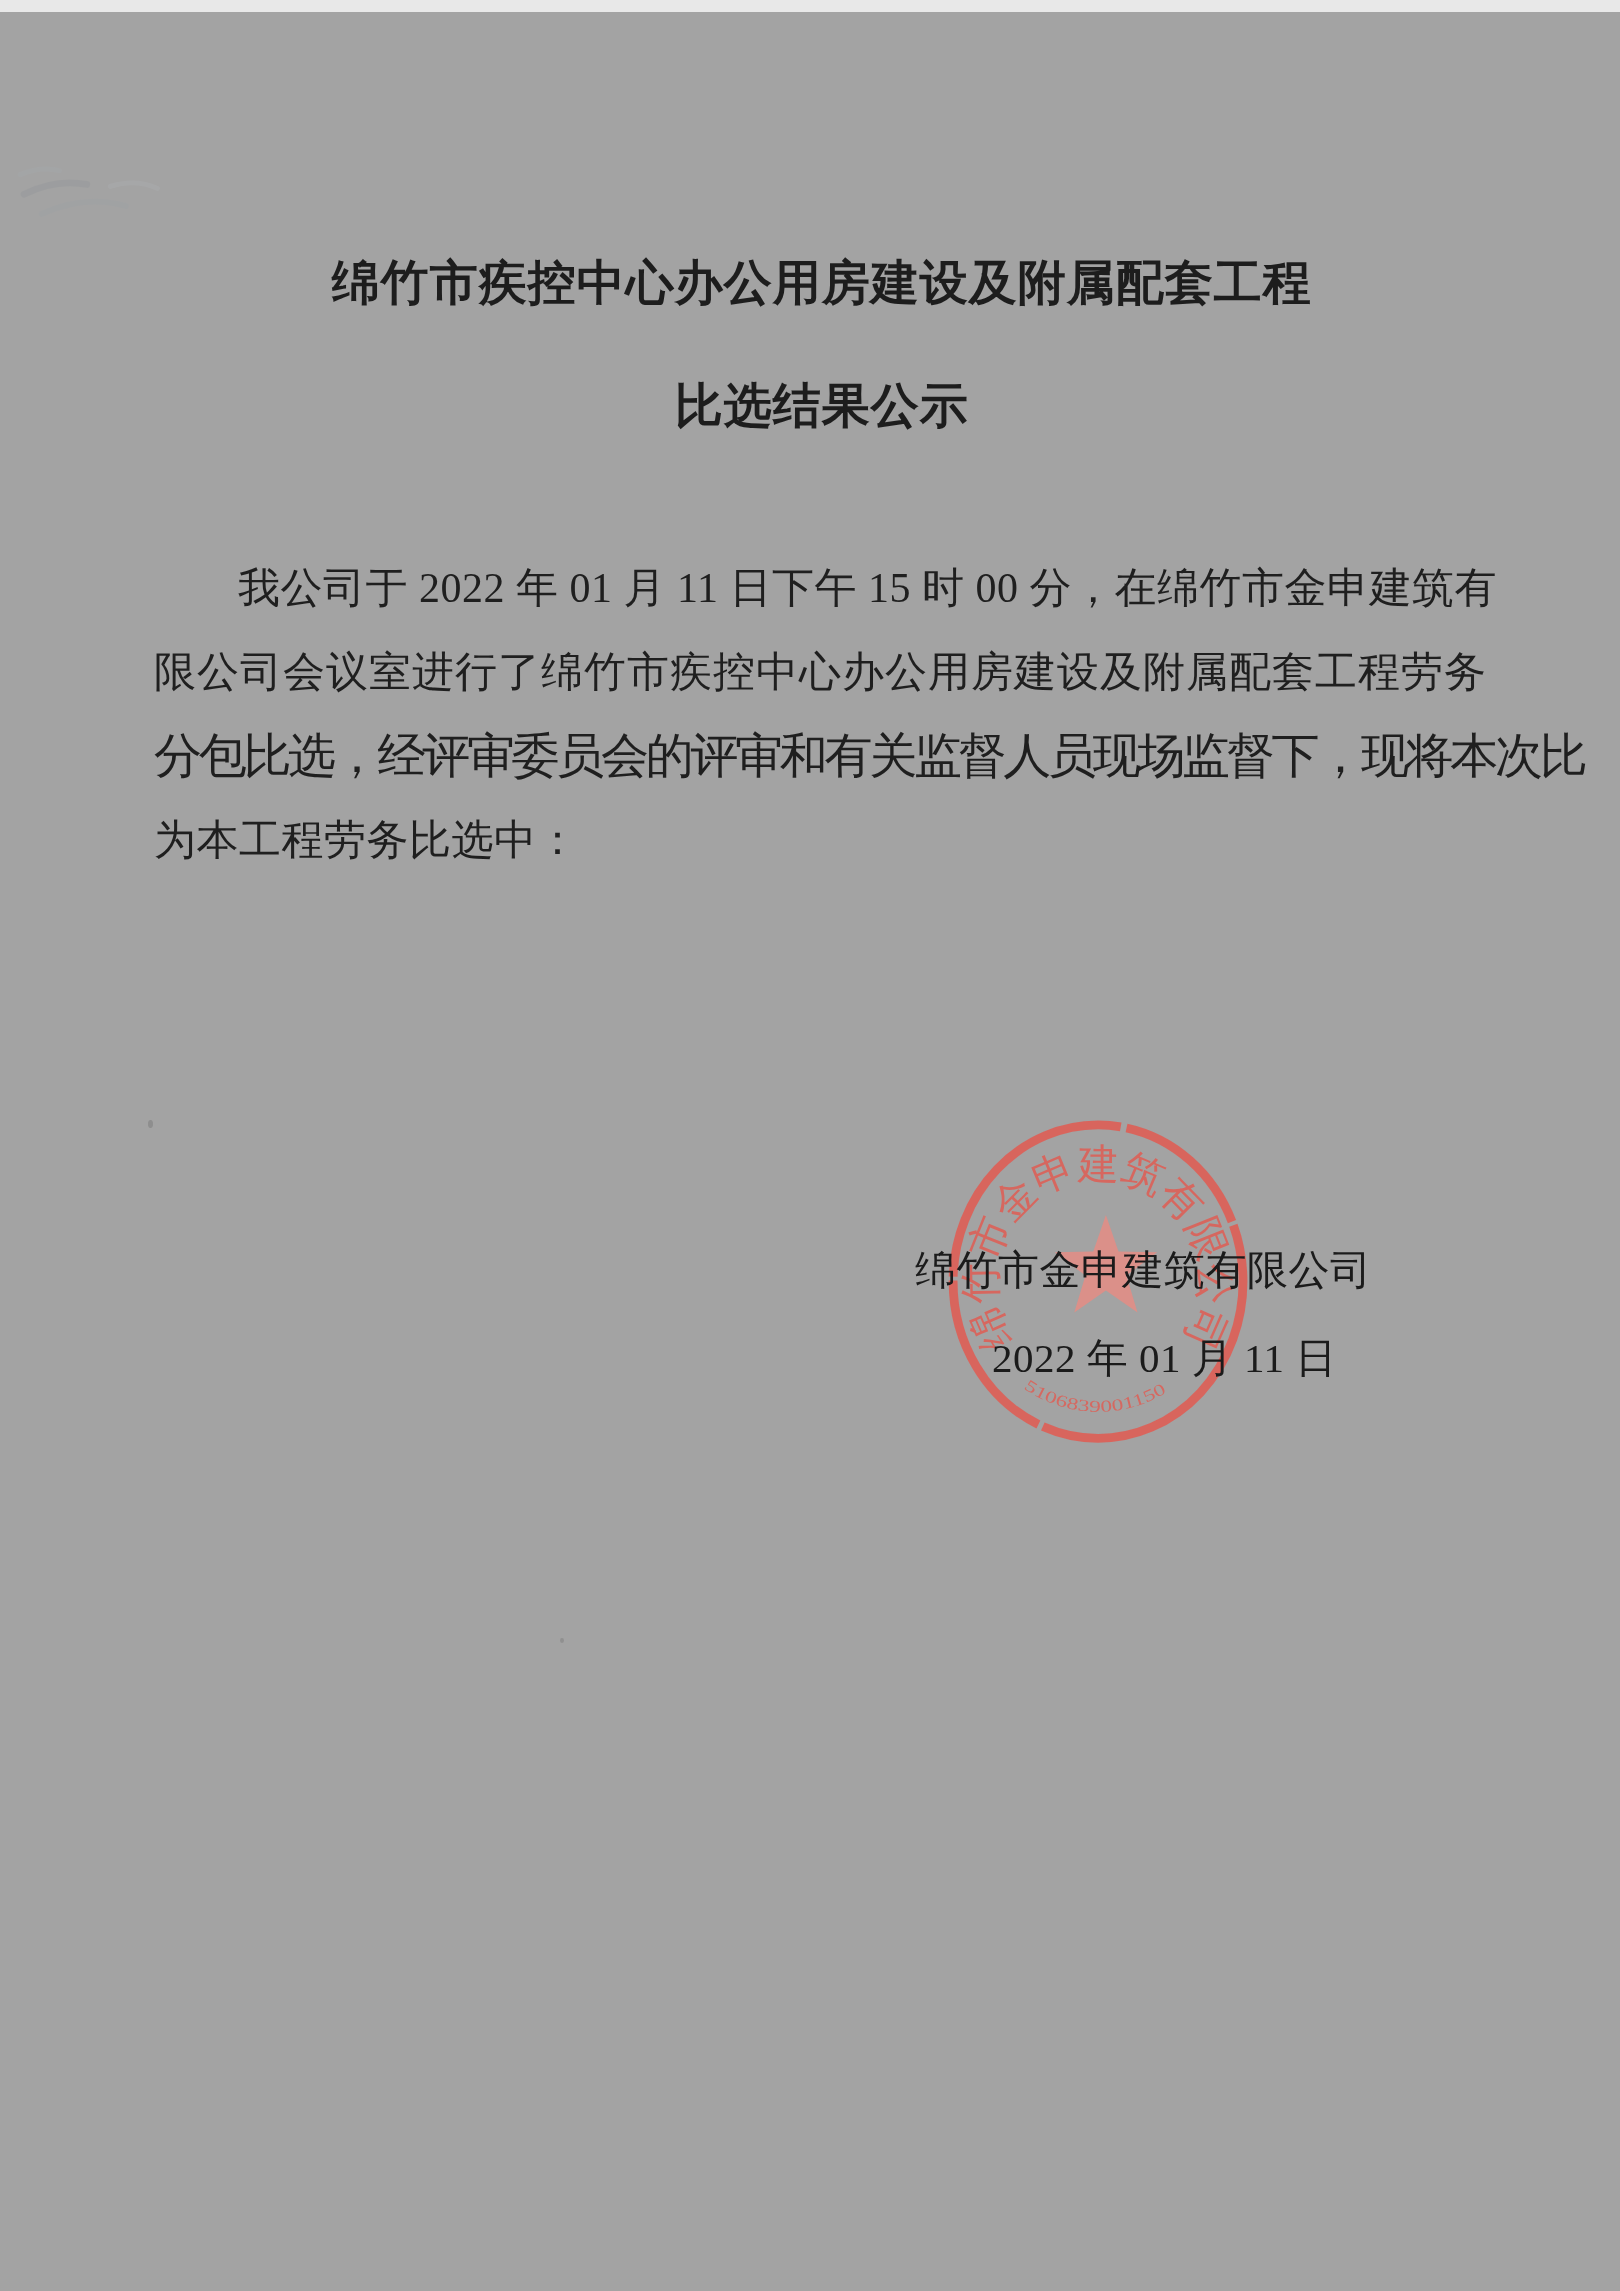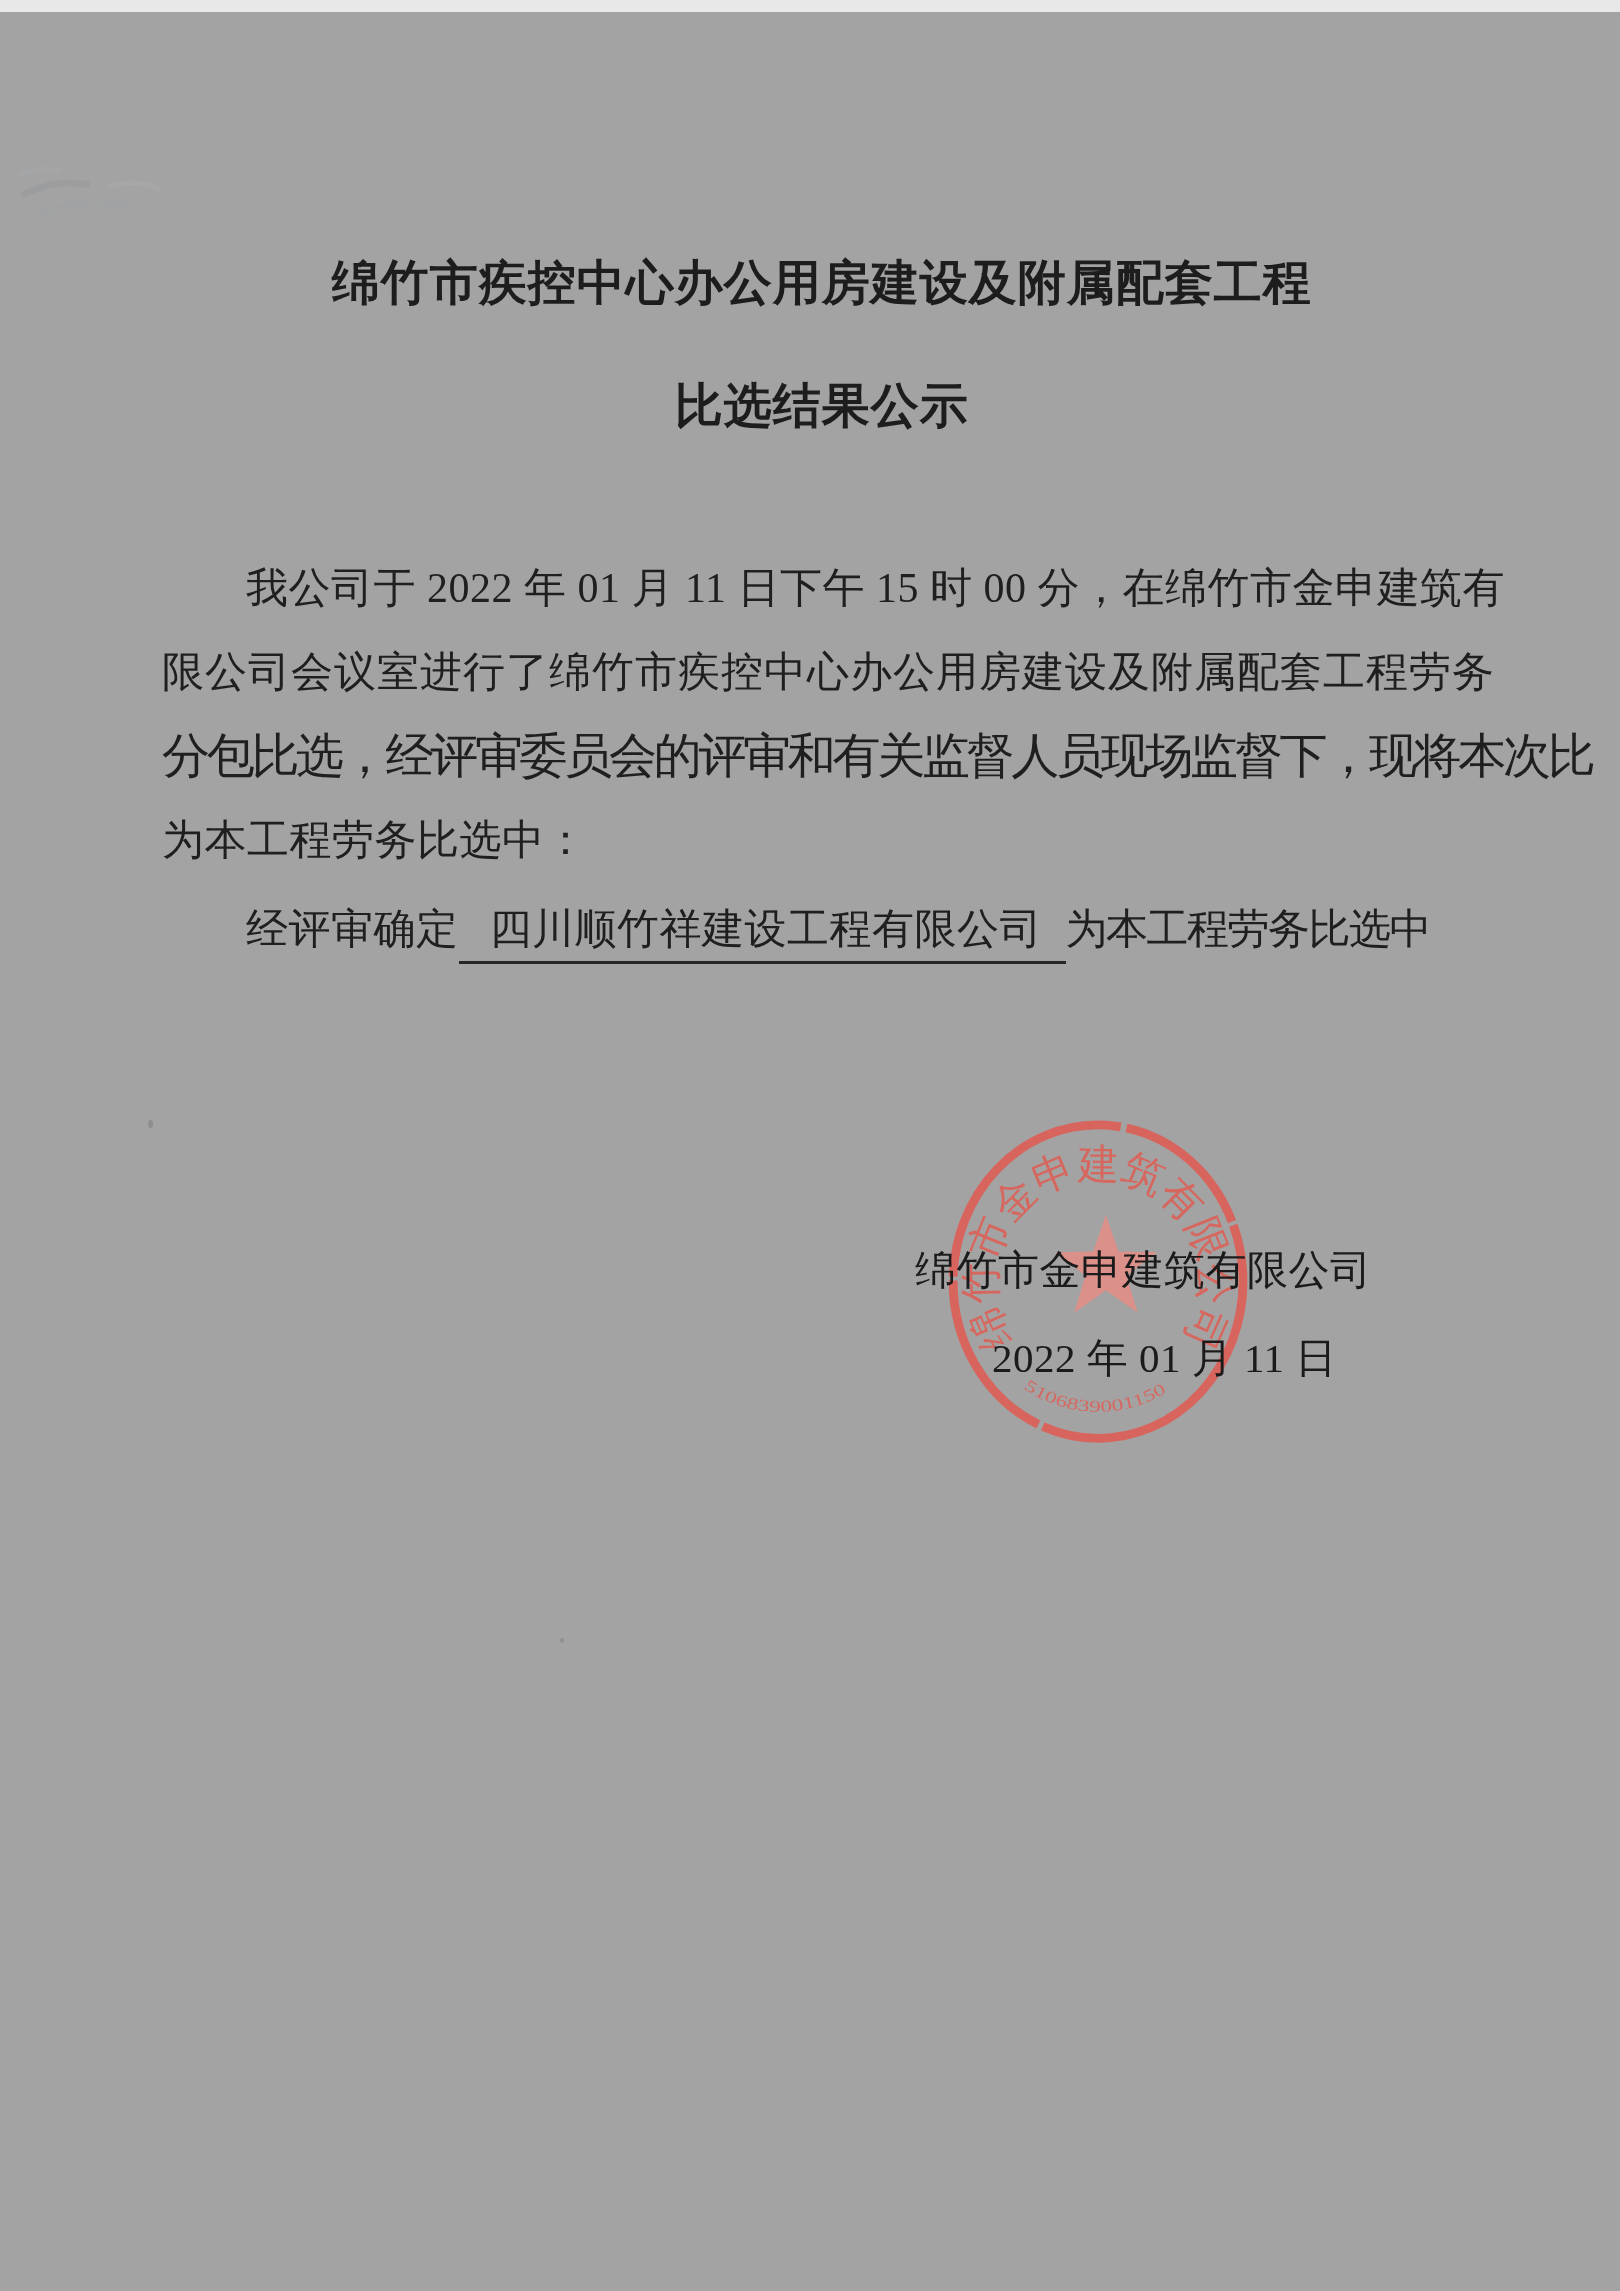--- a/index.html
+++ b/index.html
@@ -29,21 +29,21 @@
     font-weight: 700;
     font-size: 48px;
     line-height: 123px;
     letter-spacing: 1px;
     color: #1d1d1d;
   }
 
   
   .bodyblock {
     position: absolute;
-    left: 162px;
+    left: 154px;
     width: 1225px;
     font-size: 42px;
     line-height: 84px;
     letter-spacing: 0.5px;
     color: #1f1f1f;
     white-space: nowrap;
   }
   .para1 { top: 534px; }
   .para2 { top: 875px; }
   .indent { padding-left: 84px; }
@@ -90,21 +90,20 @@
   </div>
 
   <div class="bodyblock para1">
     <div class="body-line indent">我公司于 2022 年 01 月 11 日下午 15 时 00 分，在绵竹市金申建筑有</div>
     <div class="body-line">限公司会议室进行了绵竹市疾控中心办公用房建设及附属配套工程劳务</div>
     <div class="body-line">分包比选，经评审委员会的评审和有关监督人员现场监督下，现将本次比</div>
     <div class="body-line">为本工程劳务比选中：</div>
   </div>
 
   <div class="bodyblock para2">
-    <div class="body-line indent"><span>经评审确定</span><span class="award-underline">四川顺竹祥建设工程有限公司</span><span class="award-suffix">为本工程劳务比选中</span></div>
   </div>
 
   <svg class="seal" width="314" height="333" viewBox="0 0 320 340">
     <defs>
       <path id="arcTop" d="M 71 225.2 A 105 105 0 1 1 243 225.2" fill="none"></path>
       <path id="arcBottom" d="M 80.7 273.9 A 133 133 0 0 0 233.3 273.9" fill="none"></path>
     </defs>
     <ellipse cx="157" cy="165" rx="148" ry="160" fill="none" stroke-width="9" opacity="0.85" stroke-dasharray="300 5 180 4 260 6 150 4" stroke="#e25b51"></ellipse>
     <path d="M165,97 L177.9,134.2 L217.3,135 L185.9,158.8 L197.3,196.5 L165,174 L132.7,196.5 L144.1,158.8 L112.7,135 L152.1,134.2 Z" opacity="0.75" fill="#ee8a80"></path>
     <text font-size="43" opacity="0.82" fill="#e25b51">

